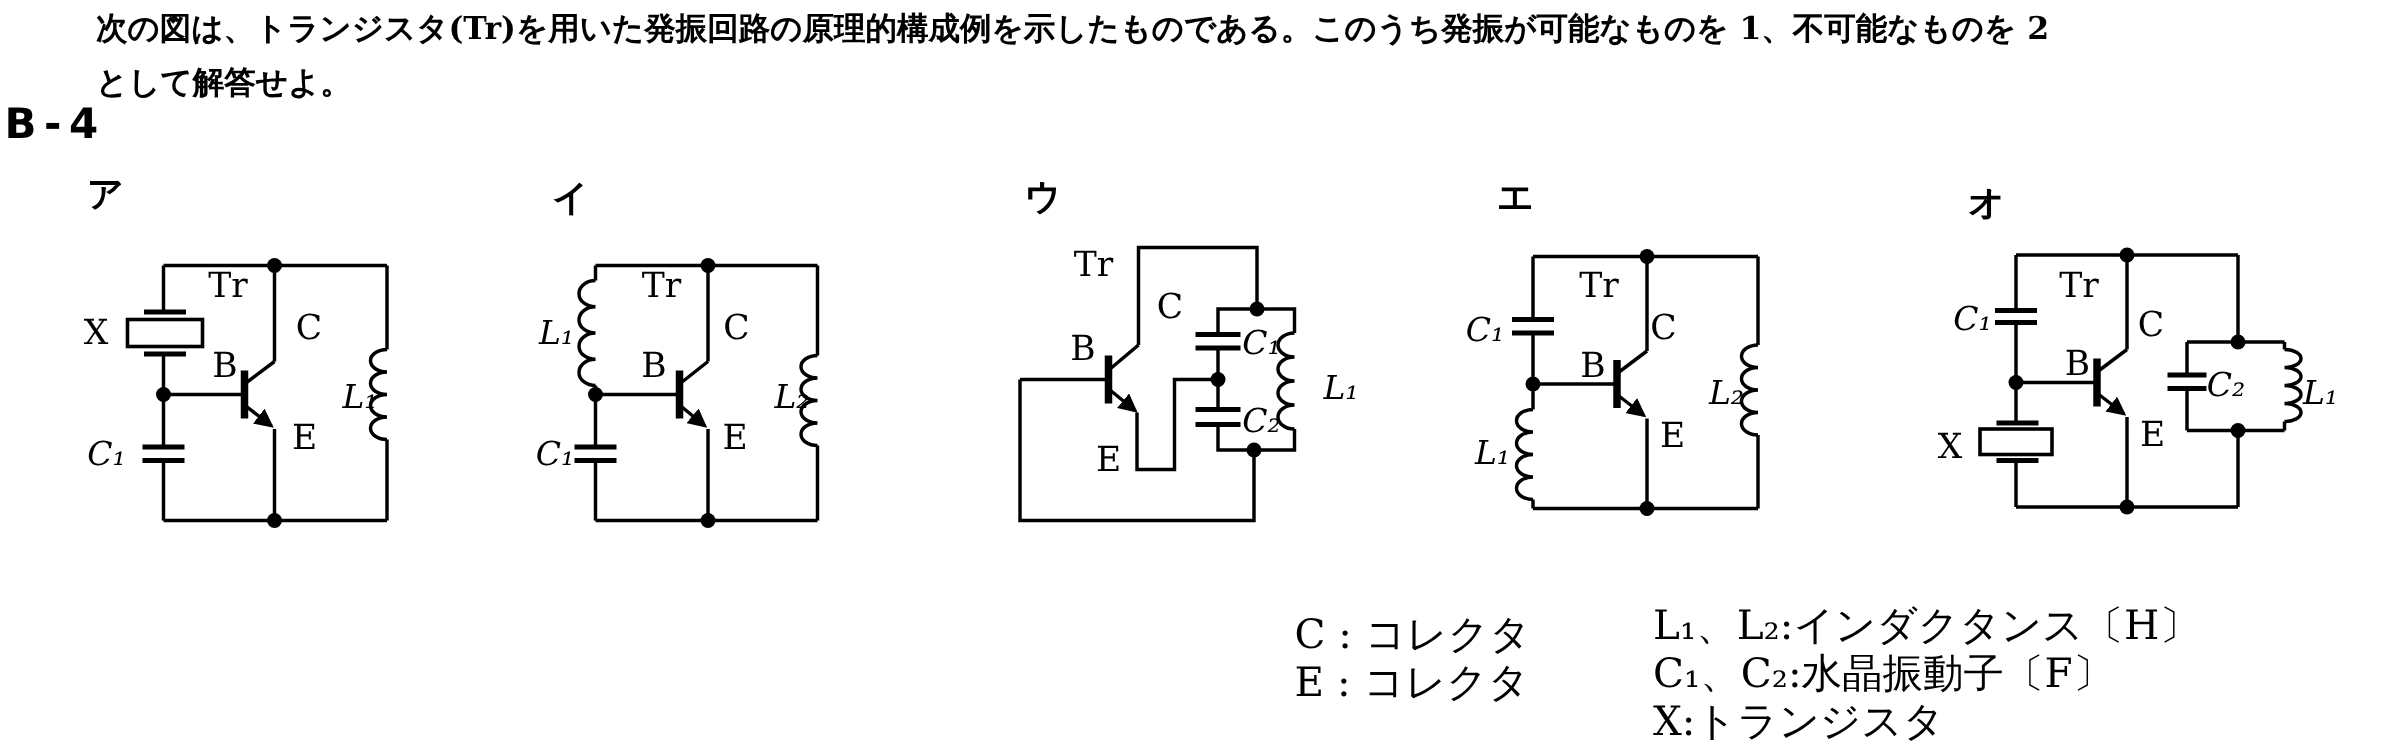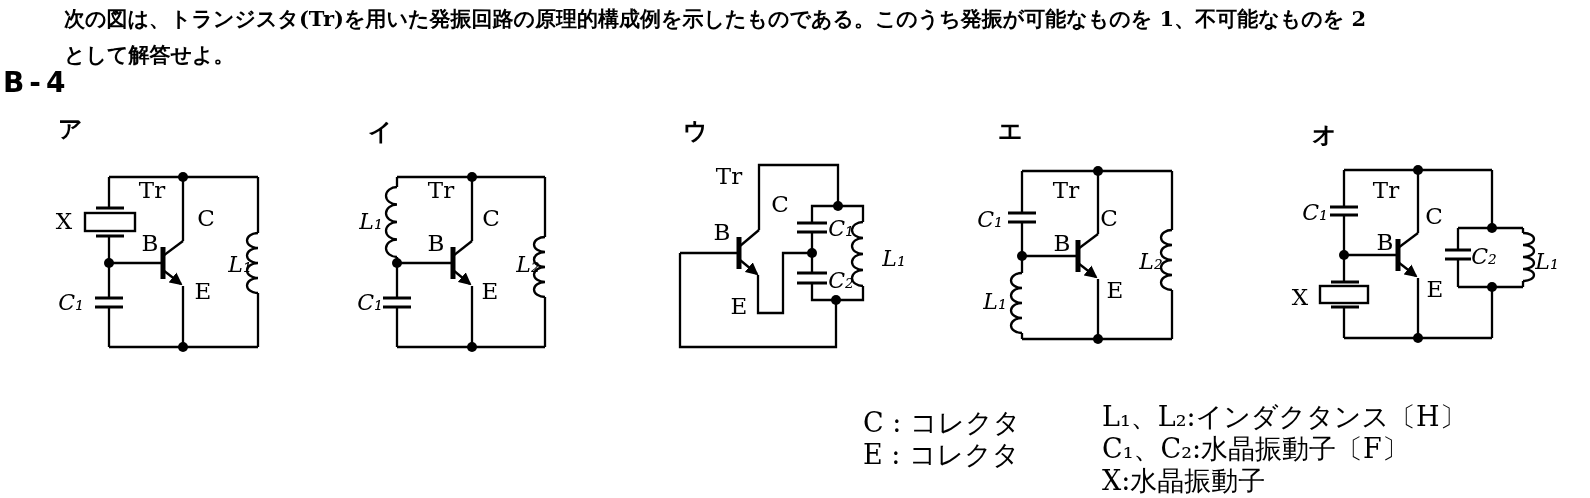--- a/index.html
+++ b/index.html
@@ -165,13 +165,13 @@
     <text class="comp" x="1484" y="264" text-anchor="middle">C₂</text>
     <text class="comp" x="1547" y="269" text-anchor="middle">L₁</text>
   </g>
 </svg>
 
 <div class="abs legend-item" style="left:863px;top:405px;">C : コレクタ</div>
 <div class="abs legend-item" style="left:863px;top:437px;">E : コレクタ</div>
 <div class="abs legend-item" style="left:863px;top:496px;">B : ベース</div>
 <div class="abs legend-item" style="left:1102px;top:399px;text-align:center;">L₁、L₂:インダクタンス〔H〕</div>
 <div class="abs legend-item" style="left:1102px;top:431px;">C₁、C₂:水晶振動子〔F〕</div>
-<div class="abs legend-item" style="left:1102px;top:463px;">X:水晶振動子</div>
+<div class="abs legend-item" style="left:1102px;top:463px;">X:トランジスタ</div>
 
 </body></html>

